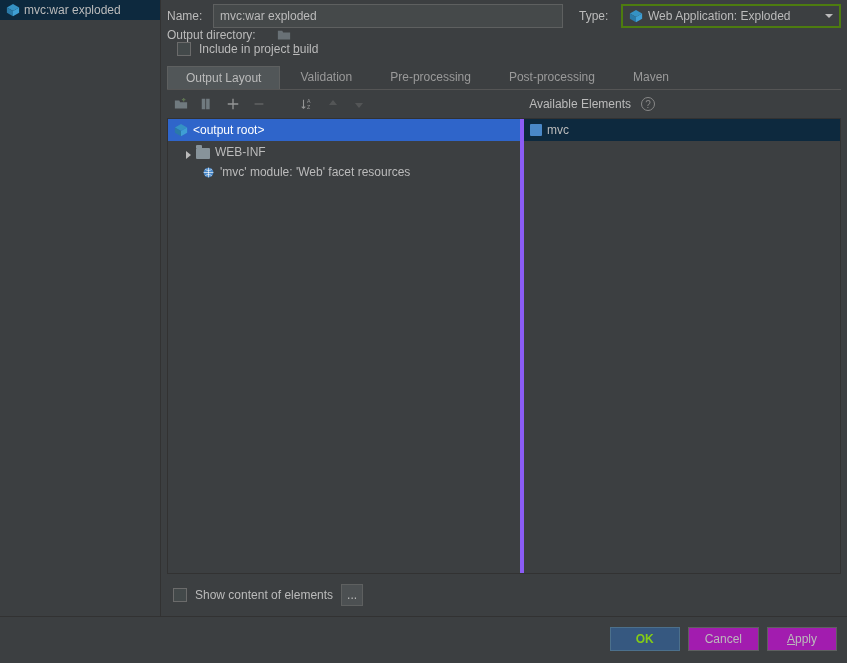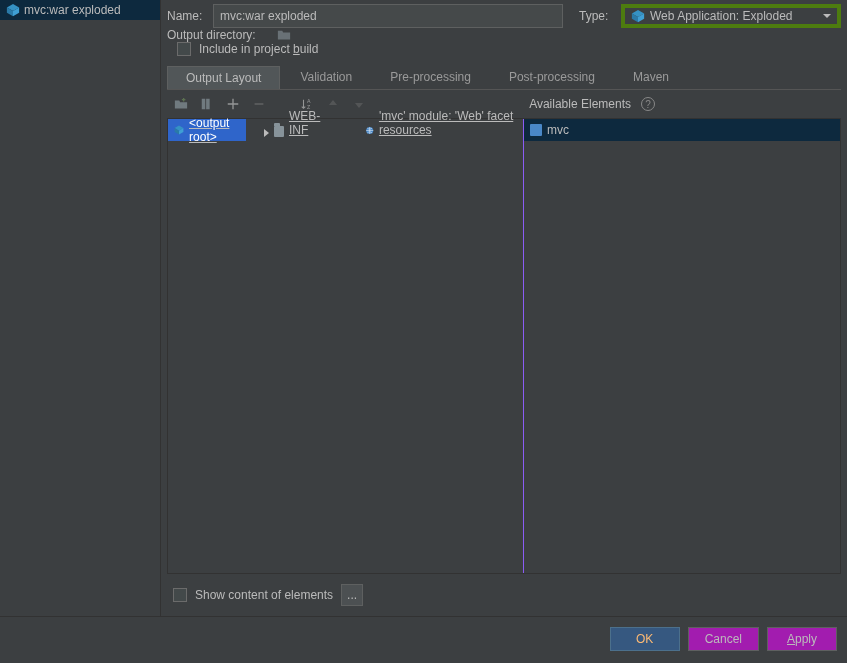--- a/index.html
+++ b/index.html
@@ -44,21 +44,21 @@
   color: #bbbbbb;
   padding: 3px 6px;
   height: 24px;
   font-size: 12px;
 }
 .name-input { width: 350px; }
 .type-label { width: 34px; margin-left: 8px; }
 .type-select {
   flex: 1;
   background: #3c3f41;
-  border: 4px solid #4d7c0f;
+  border: 2px solid #4d7c0f;
   height: 24px;
   display: flex; align-items: center;
   padding: 0 6px; gap: 5px;
   position: relative;
 }
 .type-select .arrow {
   margin-left: auto;
   border-left: 4px solid transparent;
   border-right: 4px solid transparent;
   border-top: 4px solid #bbbbbb;
@@ -109,22 +109,22 @@
   display:inline-flex; align-items:center; justify-content:center;
   font-size:10px; color:#888;
 }
 .content-split {
   display: flex; flex: 1;
   border: 1px solid #323232;
 }
 .tree-pane {
   width: 356px;
   background: #3c3f41;
-  border-right: 1px solid #8b5cf6;
-  display: flex; flex-direction: row; text-decoration: underline;
+  border-right: 4px solid #8b5cf6;
+  display: flex; flex-direction: column;
 }
 .avail-pane { flex: 1; background: #3c3f41; }
 .tree-header, .avail-header {
   background: #2f65ca;
   color: #fff;
   padding: 3px 6px;
   display: flex; align-items: center; gap: 5px;
   height: 22px;
 }
 .avail-header { background: #0d293e; color: #bbbbbb; }
@@ -164,21 +164,22 @@
   min-width: 70px; height: 24px;
   background: #a21caf;
   border: 1px solid #5e6060;
   color: #bbbbbb;
   display: flex; align-items:center; justify-content:center;
   padding: 0 16px; cursor:pointer;
 }
 .btn.primary {
   background: #365880;
   border-color: #4c708c;
-  color: #fdba74;
+  color: #84cc16;
+  font-weight: bold;
 }
 svg { display: block; }
 .u { text-decoration: underline; }
 </style>
 </head>
 <body>
 
 <div class="main-area">
   <div class="left-panel">
     <div class="artifact-entry">

